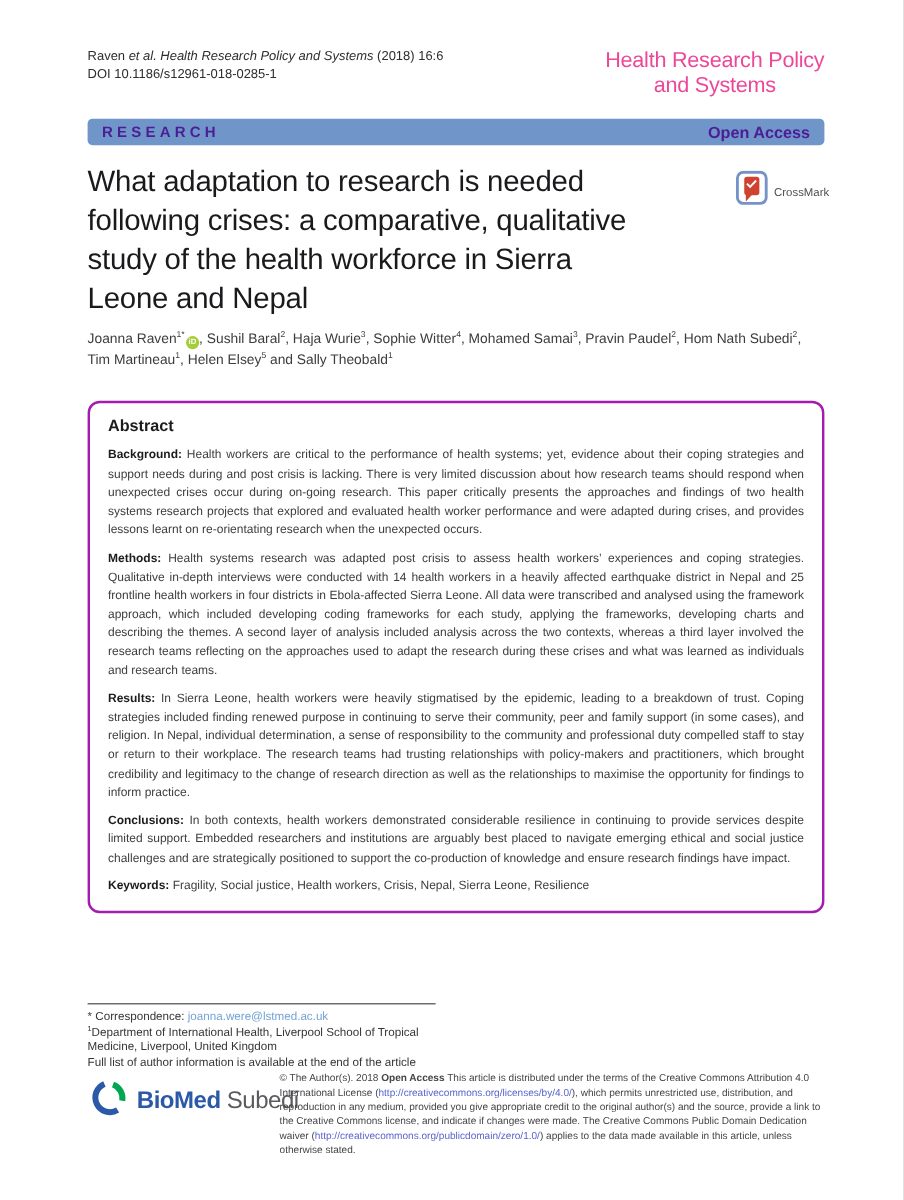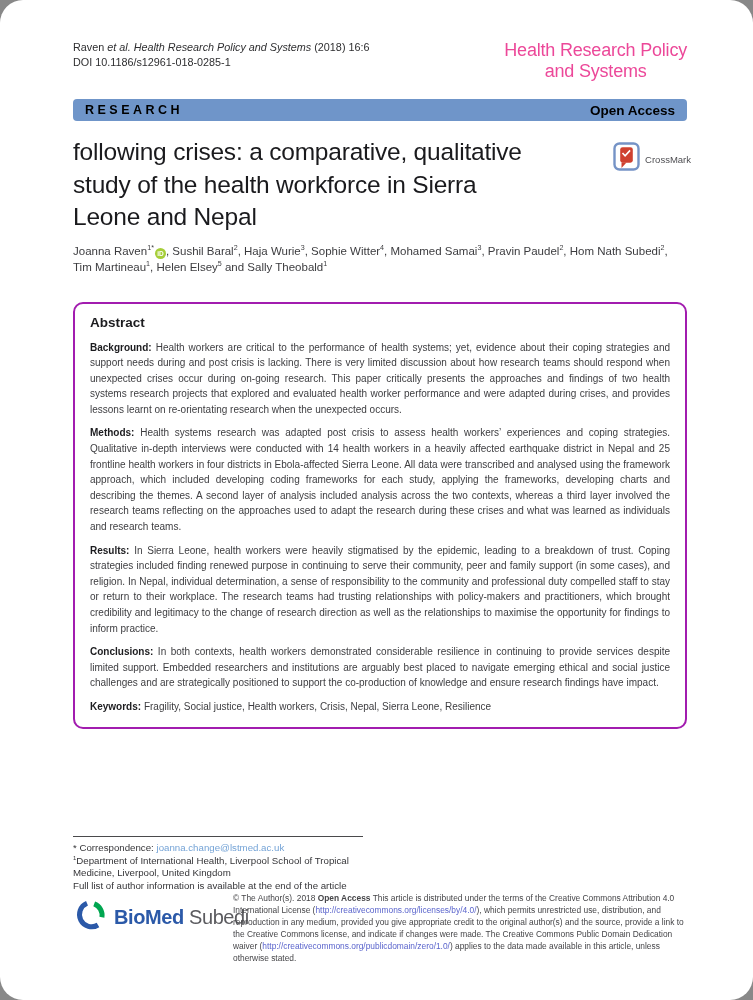--- a/index.html
+++ b/index.html
@@ -2,37 +2,36 @@
 <html><head>
 <meta charset="utf-8">
 <style>
   * { margin:0; padding:0; box-sizing:border-box; }
   body { background:#888; font-family:"Liberation Sans", sans-serif; }
   .page {
     position:relative; width:753px; height:1000px; margin:0 auto;
     background:#ffffff; overflow:hidden;
     padding:40px 66px 0 73px;
     color:#2b2b2e;
-    border-radius:23px;
   }
   sup { font-size:0.62em; vertical-align:super; line-height:0; }
   .b { font-weight:bold; }
   .i { font-style:italic; }
   .link { color:#5a64cc; text-decoration:none; cursor:pointer; }
   .link-light { color:#74a3d6; }
 
   
   .hdr { display:flex; justify-content:space-between; align-items:flex-start; }
   .hdr-cite { font-size:10.8px; line-height:15px; color:#2e2e30; }
   .hdr-journal { font-size:18px; line-height:21px; text-align:center; color:#ec4899; letter-spacing:-0.2px; }
 
   
   .banner { margin-top:17px; height:22px; border-radius:4px;
     display:flex; align-items:center; justify-content:space-between; padding:0 12px;
-    color:#000000; font-weight:bold; }
+    color:#4c1d95; font-weight:bold; }
   .banner-research { font-size:12.5px; letter-spacing:3.5px; }
   .banner-access { font-size:13.5px; }
 
   
   .crossmark { position:absolute; top:142px; right:62px; display:flex; align-items:center; gap:5px; cursor:pointer; }
   .crossmark-label { font-size:9.5px; color:#4e4e52; }
 
   
   .title { margin-top:15px; font-size:24.5px; line-height:32.5px; color:#1a1a1d; letter-spacing:-0.2px; font-weight:400; max-width:560px; }
   .authors { margin-top:9px; font-size:11.5px; line-height:16.5px; color:#3c3c3f; max-width:618px; }
@@ -84,39 +83,40 @@
         <rect x="1.5" y="1.5" width="24" height="26" rx="5" fill="#ffffff" stroke="#7593c6" stroke-width="2.4"></rect>
         <rect x="7.2" y="5.2" width="12.6" height="15.5" rx="2.4" fill="#cf4130"></rect>
         <path d="M8.5 20.5 L8.5 26 L13.5 20.5 Z" fill="#cf4130"></path>
         <path d="M9.5 11 l2.6 2.8 l5 -5.4" stroke="#ffffff" stroke-width="1.6" fill="none"></path>
       </svg>
     </span>
     <span class="crossmark-label">CrossMark</span>
   </div>
 
   <h1 class="title">
+    <div>What adaptation to research is needed</div>
     <div>following crises: a comparative, qualitative</div>
     <div>study of the health workforce in Sierra</div>
     <div>Leone and Nepal</div>
   </h1>
 
   <div class="authors"><span><span>Joanna Raven</span><sup>1*</sup><span class="orcid" style="background: rgb(166, 206, 57);">iD</span></span>, <span><span>Sushil Baral</span><sup>2</sup></span>, <span><span>Haja Wurie</span><sup>3</sup></span>, <span><span>Sophie Witter</span><sup>4</sup></span>, <span><span>Mohamed Samai</span><sup>3</sup></span>, <span><span>Pravin Paudel</span><sup>2</sup></span>, <span><span>Hom Nath Subedi</span><sup>2</sup></span>, <span><span>Tim Martineau</span><sup>1</sup></span>, <span><span>Helen Elsey</span><sup>5</sup></span> and <span><span>Sally Theobald</span><sup>1</sup></span></div>
 
   <div class="abstract">
     <h2>Abstract</h2>
     <p><span class="b lbl">Background:</span> <span>Health workers are critical to the performance of health systems; yet, evidence about their coping strategies and support needs during and post crisis is lacking. There is very limited discussion about how research teams should respond when unexpected crises occur during on-going research. This paper critically presents the approaches and findings of two health systems research projects that explored and evaluated health worker performance and were adapted during crises, and provides lessons learnt on re-orientating research when the unexpected occurs.</span></p>
     <p><span class="b lbl">Methods:</span> <span>Health systems research was adapted post crisis to assess health workers’ experiences and coping strategies. Qualitative in-depth interviews were conducted with 14 health workers in a heavily affected earthquake district in Nepal and 25 frontline health workers in four districts in Ebola-affected Sierra Leone. All data were transcribed and analysed using the framework approach, which included developing coding frameworks for each study, applying the frameworks, developing charts and describing the themes. A second layer of analysis included analysis across the two contexts, whereas a third layer involved the research teams reflecting on the approaches used to adapt the research during these crises and what was learned as individuals and research teams.</span></p>
     <p><span class="b lbl">Results:</span> <span>In Sierra Leone, health workers were heavily stigmatised by the epidemic, leading to a breakdown of trust. Coping strategies included finding renewed purpose in continuing to serve their community, peer and family support (in some cases), and religion. In Nepal, individual determination, a sense of responsibility to the community and professional duty compelled staff to stay or return to their workplace. The research teams had trusting relationships with policy-makers and practitioners, which brought credibility and legitimacy to the change of research direction as well as the relationships to maximise the opportunity for findings to inform practice.</span></p>
     <p><span class="b lbl">Conclusions:</span> <span>In both contexts, health workers demonstrated considerable resilience in continuing to provide services despite limited support. Embedded researchers and institutions are arguably best placed to navigate emerging ethical and social justice challenges and are strategically positioned to support the co-production of knowledge and ensure research findings have impact.</span></p>
     <p><span class="b lbl">Keywords:</span> <span>Fragility, Social justice, Health workers, Crisis, Nepal, Sierra Leone, Resilience</span></p>
   </div>
 
   <div class="footnote">
     <div class="footnote-rule"></div>
-    <div><span>* Correspondence: </span><span class="link link-light">joanna.change@lstmed.ac.uk</span></div>
+    <div><span>* Correspondence: </span><span class="link link-light">joanna.were@lstmed.ac.uk</span></div>
     <div><sup>1</sup><span>Department of International Health, Liverpool School of Tropical Medicine, Liverpool, United Kingdom</span></div>
     <div>Full list of author information is available at the end of the article</div>
   </div>
 
   <div class="footer">
     <div class="bmc-logo">
       <span>
         <svg width="34" height="34" viewBox="0 0 34 34">
           <path d="M14.0 5.3 A 12.2 12.2 0 1 0 25.0 27.0" fill="none" stroke="#2b59a8" stroke-width="5"></path>
           <path d="M21.2 5.8 A 12.2 12.2 0 0 1 28.9 19.3" fill="none" stroke="#00a650" stroke-width="5"></path>

